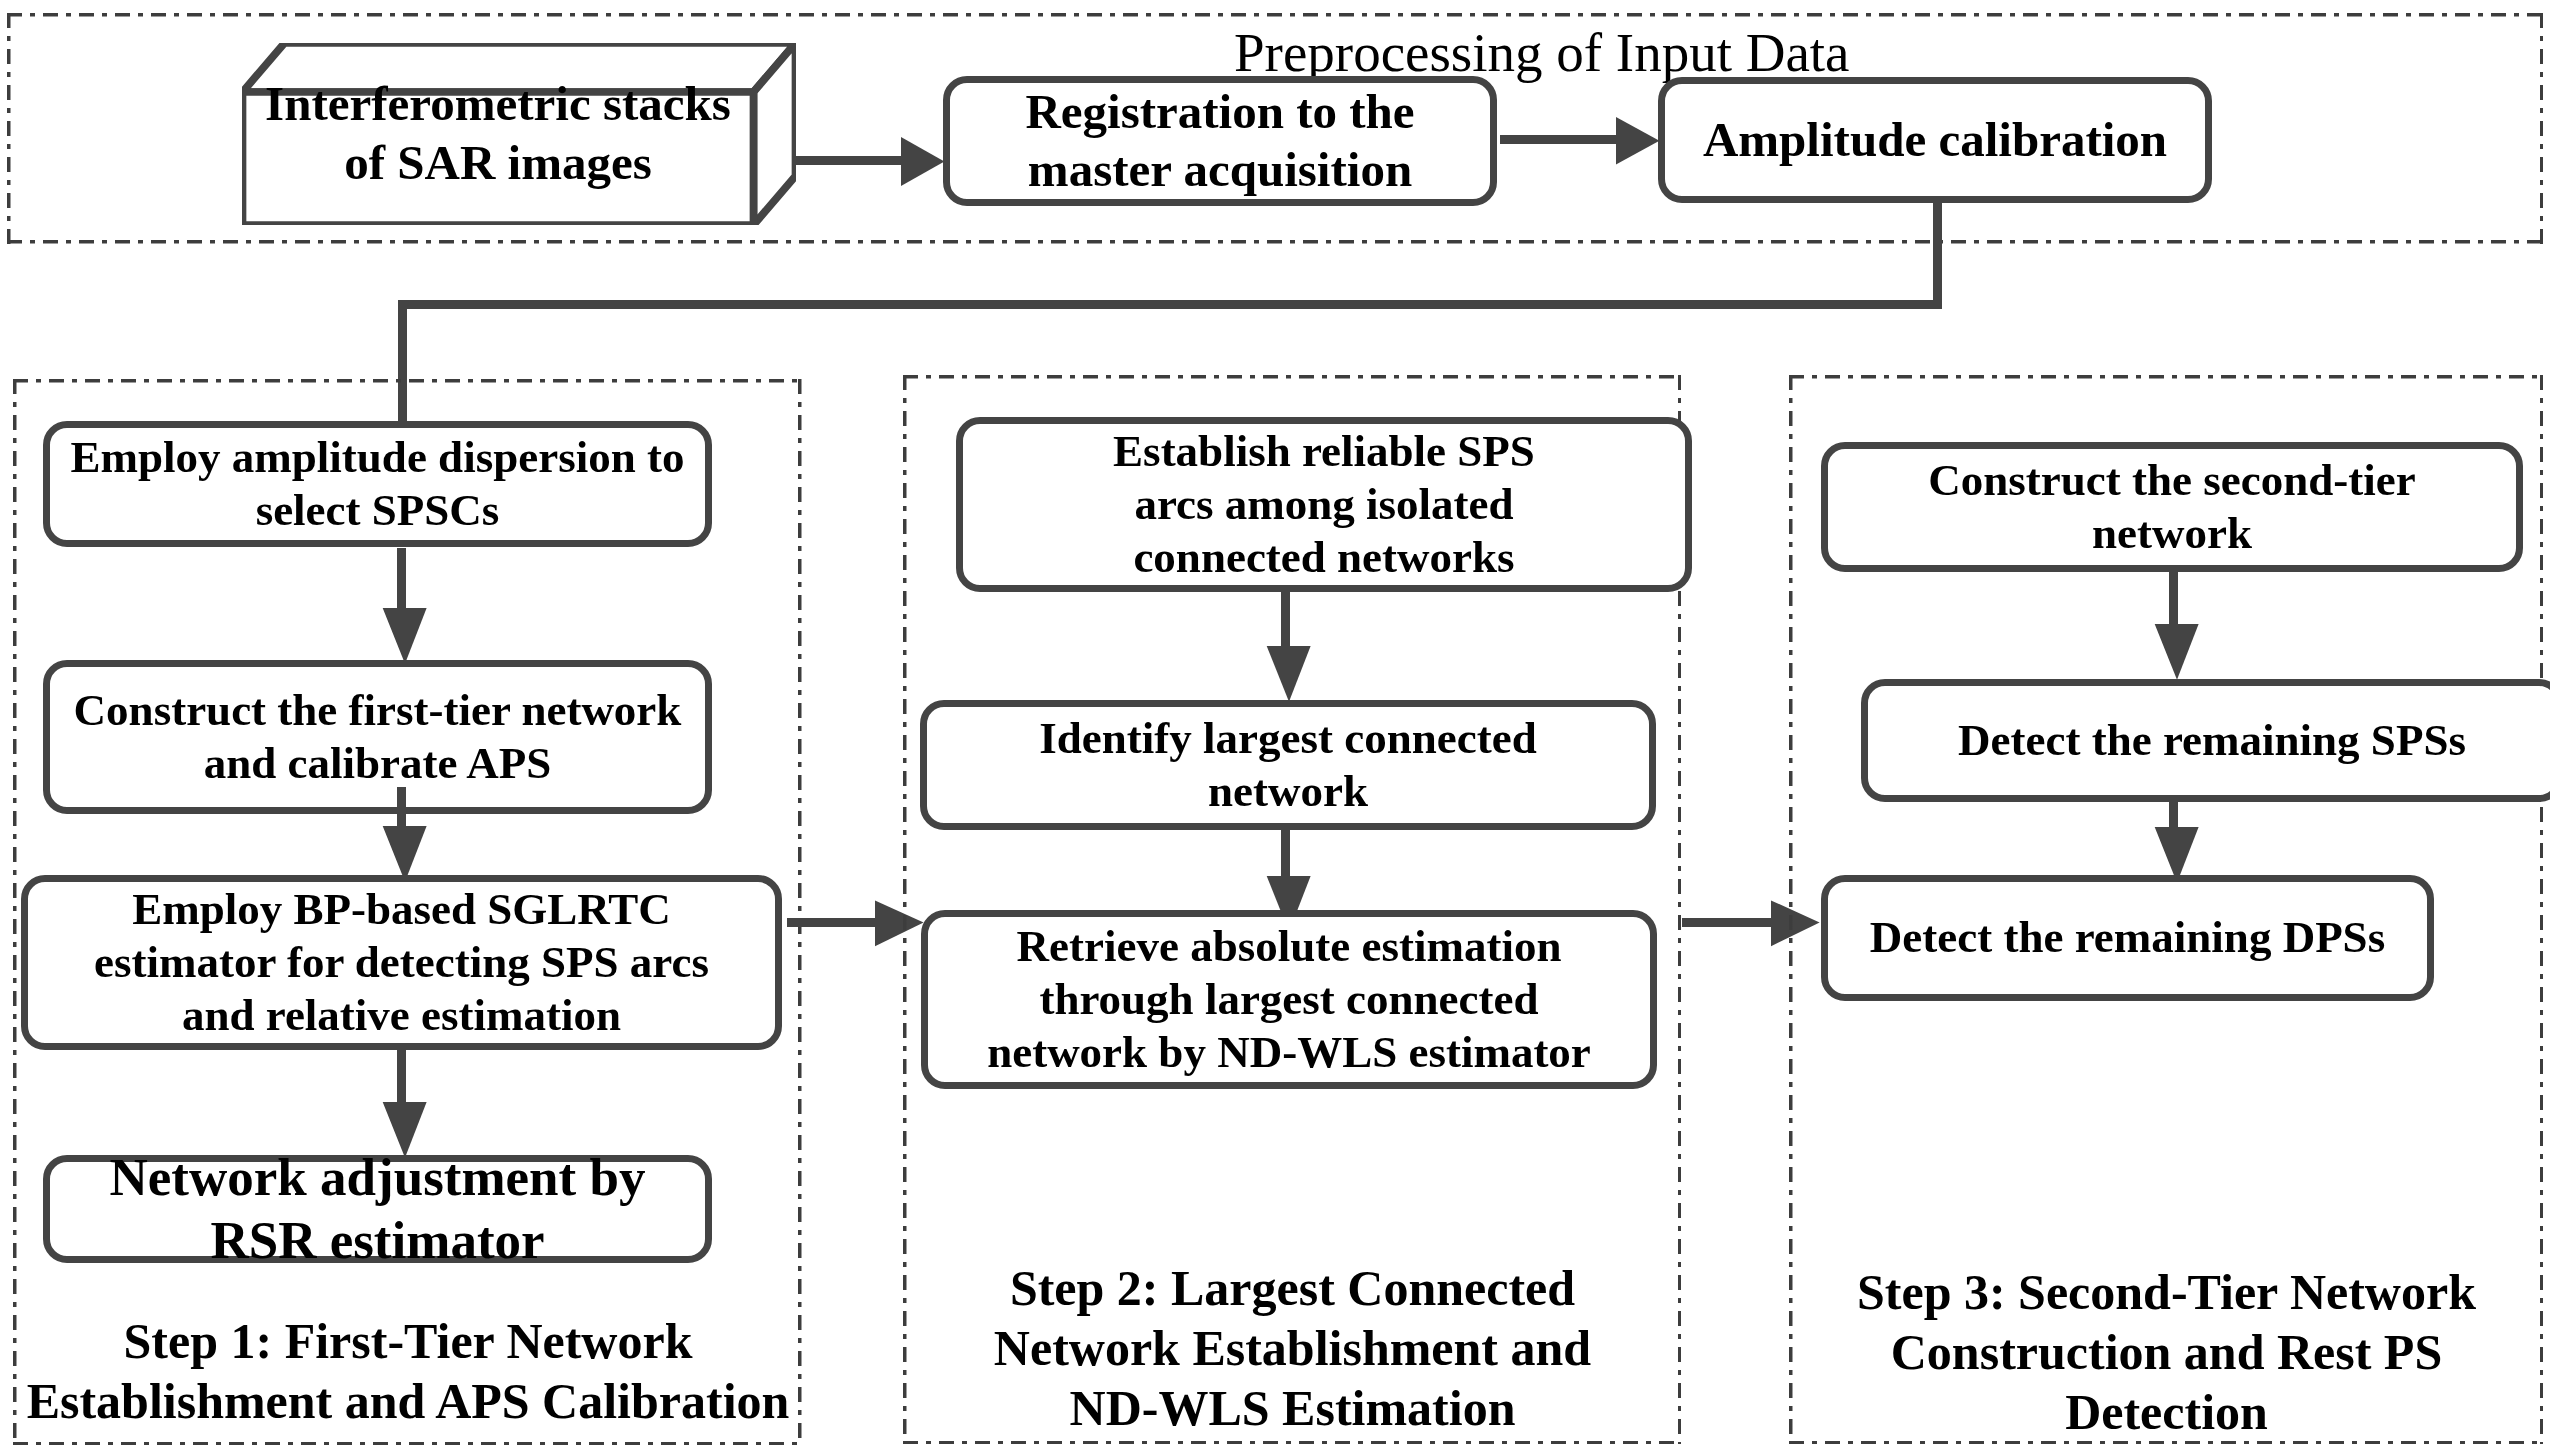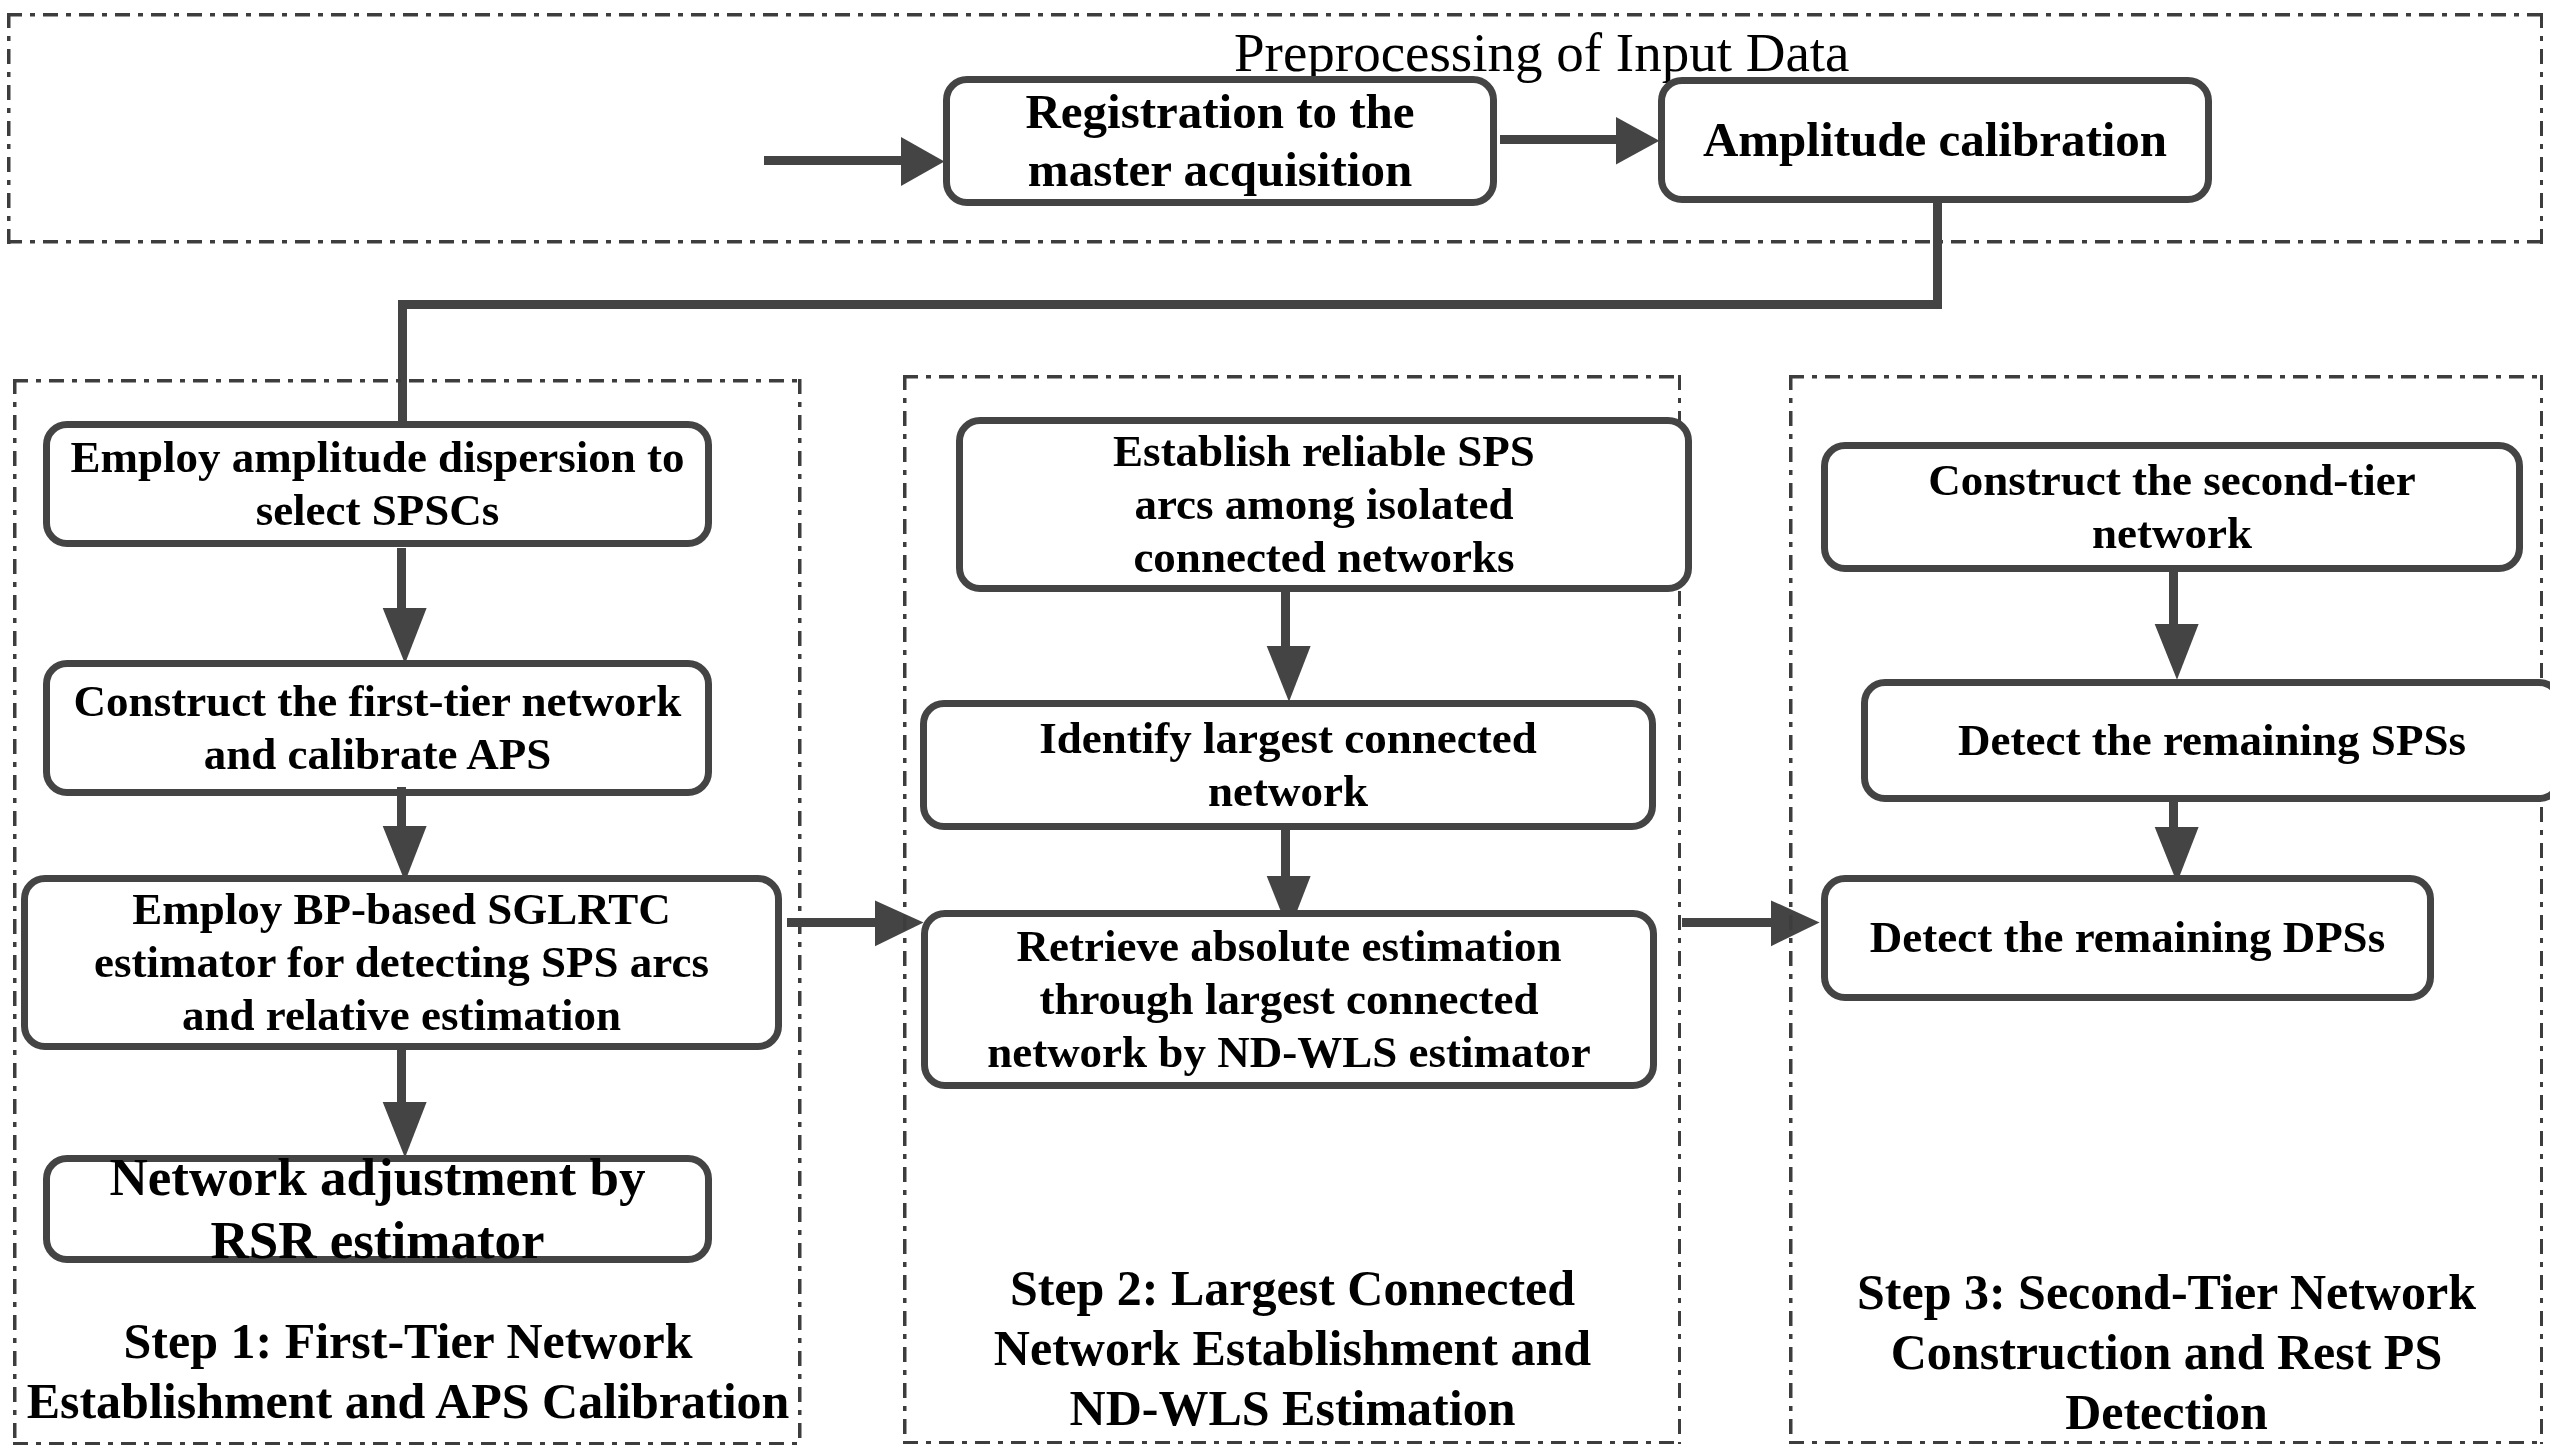--- a/index.html
+++ b/index.html
@@ -105,20 +105,30 @@
 </style>
 </head>
 <body>
 
 <div id="page">
 
   <div class="panel" style="left:7px; top:12.6px; width:2536px; height:231px;"></div>
 
   <div class="panel-title" style="left:1234px; top:21px; font-size:55px; letter-spacing:0px;">Preprocessing of Input Data</div>
 
+  <div class="cube" style="left:242px; top:43px; width:554px; height:182px;">
+    <svg width="554" height="182" viewBox="0 0 790 260">
+      <polygon points="0,70 60,0 790,0 730,70" fill="#ffffff" stroke="#444444" stroke-width="11" stroke-linejoin="round"></polygon>
+      <polygon points="730,70 790,0 790,190 730,260" fill="#ffffff" stroke="#444444" stroke-width="11" stroke-linejoin="round"></polygon>
+      <polygon points="0,70 730,70 730,260 0,260" fill="#ffffff" stroke="#444444" stroke-width="11" stroke-linejoin="round"></polygon>
+    </svg>
+    <div class="face" style="left:0; top:1.4px; width:512px; height:179px; border:none; background:transparent;
+                font-size:49px; font-stretch:condensed; z-index:3;">Interferometric stacks
+of SAR images</div>
+  </div>
 
   <div class="node" style="left:943px; top:76px; width:554px; height:130px; font-size:49px;">Registration to the
 master acquisition</div>
 
   <div class="node" style="left:1658px; top:77px; width:554px; height:126px; font-size:49px;">Amplitude calibration</div>
 
   <div class="seg" style="left:764px; top:156px; width:144px; height:9px;"></div>
   <svg class="arrow-svg" style="left:901px; top:130px; width:49px; height:63px;" viewBox="0 0 70 90" width="49" height="63">
     <polygon points="0,10 62,45 0,80" fill="#444444"></polygon>
   </svg>
@@ -138,21 +148,21 @@
   <div class="panel" style="left:12.6px; top:379px; width:789px; height:1066px;"></div>
 
   <div class="node" style="left:43px; top:421px; width:669px; height:126px; font-size:45px;">Employ amplitude dispersion to
 select SPSCs</div>
 
   <div class="seg" style="left:397px; top:548px; width:9px; height:79px;"></div>
   <svg class="arrow-svg" style="left:379px; top:608px; width:52px; height:60px;" viewBox="0 0 74 86" width="52" height="60">
     <polygon points="5,0 68,0 37,80" fill="#444444"></polygon>
   </svg>
 
-  <div class="node" style="left:43px; top:660px; width:669px; height:136px; font-size:45px;">Construct the first-tier network
+  <div class="node" style="left:43px; top:660px; width:669px; height:154px; font-size:45px;">Construct the first-tier network
 and calibrate APS</div>
 
   <div class="seg" style="left:397px; top:787px; width:9px; height:57px;"></div>
   <svg class="arrow-svg" style="left:379px; top:826px; width:52px; height:60px;" viewBox="0 0 74 86" width="52" height="60">
     <polygon points="5,0 68,0 37,80" fill="#444444"></polygon>
   </svg>
 
   <div class="node" style="left:21px; top:875px; width:761px; height:175px; font-size:45px;">Employ BP-based SGLRTC
 estimator for detecting SPS arcs
 and relative  estimation</div>

